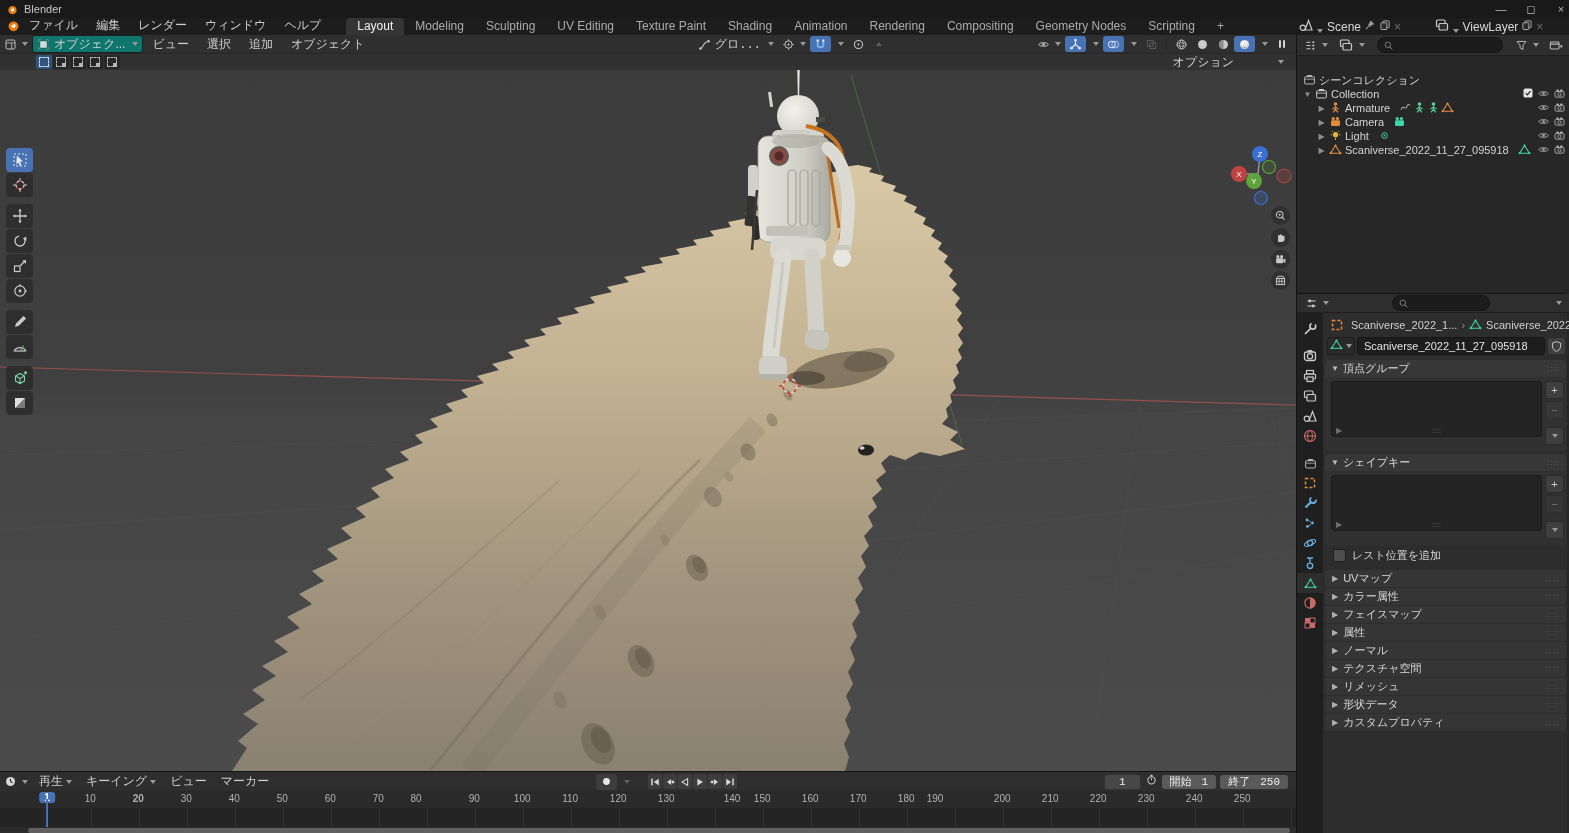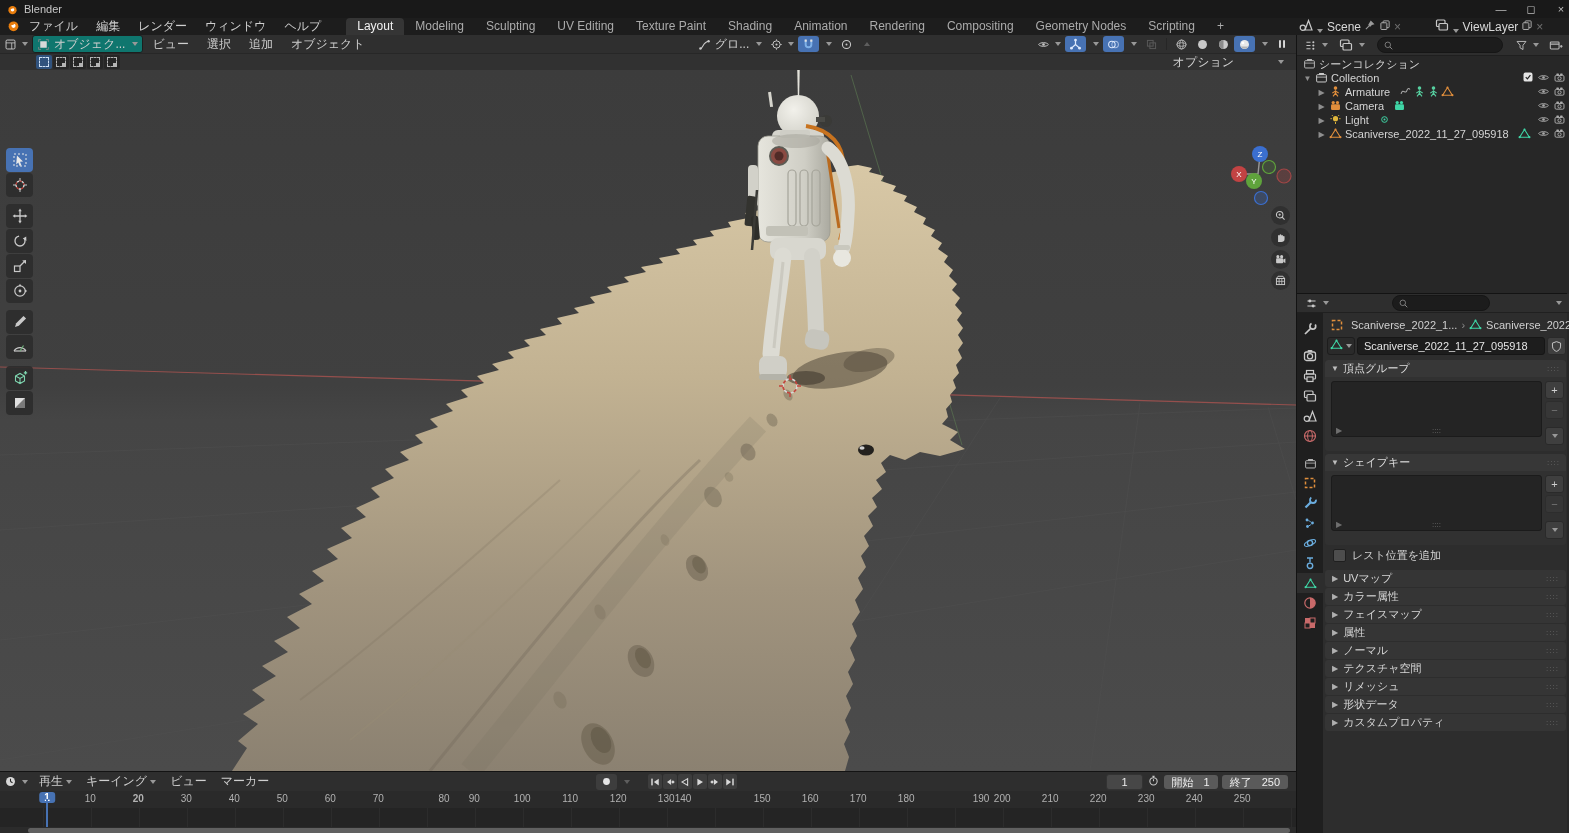--- a/index.html
+++ b/index.html
@@ -1,20 +1,20 @@
 <!DOCTYPE html>
 <html><head>
 <meta charset="utf-8">
 <style>
   html,body{margin:0;padding:0;background:#111;}
   #root{position:relative;width:1569px;height:833px;overflow:hidden;
         font-family:"Liberation Sans","DejaVu Sans",sans-serif;font-size:12px;color:#cfcfcf;
         background:#1d1d1d;-webkit-font-smoothing:antialiased;}
   .abs{position:absolute;}
-  .flex{display:flex;align-items:center;}
+  .flex{display:flex;align-items:center;font-family:Liberation Mono, monospace;}
   .crt{display:inline-block;width:0;height:0;border-left:3px solid transparent;border-right:3px solid transparent;border-top:4px solid #989898;margin-left:3px;}
   .crt.up{transform:rotate(180deg);}
   .dim{opacity:.45;}
   
   #titlebar{left:0;top:0;width:1569px;height:18px;background:#191919;display:flex;align-items:center;gap:6px;padding-left:7px;font-size:11px;color:#c7c7c7;}
   #win-controls{margin-left:auto;display:flex;height:100%;}
   #win-controls span{width:30px;text-align:center;line-height:18px;color:#bdbdbd;font-size:11px;}
   
   #topbar{left:0;top:18px;width:1569px;height:17px;background:#1d1d1d;display:flex;align-items:center;border-bottom:1px solid #121212;}
   .menu-item{padding:0 9px;line-height:17px;color:#cfcfcf;}
@@ -44,21 +44,21 @@
   #toolbar{left:6px;top:78px;width:28px;display:flex;flex-direction:column;gap:1px;}
   .tool{width:27px;height:24px;background:rgba(44,44,44,.92);border-radius:4px;display:flex;align-items:center;justify-content:center;}
   .tool.active{background:#4772b3;}
   .tgap{height:5px;}
   
   .navbtn{width:19px;height:19px;border-radius:50%;background:rgba(40,40,40,.62);display:flex;align-items:center;justify-content:center;}
   
   #rightcol{left:1296px;top:35px;width:273px;height:798px;background:#272727;border-left:1px solid #131313;}
   #outliner-header{left:0;top:0;width:273px;height:21px;background:#2e2e2e;border-bottom:1px solid #1f1f1f;display:flex;align-items:center;gap:2px;padding:0 3px;box-sizing:border-box;}
   .srch{background:#1c1c1c;border:1px solid #161616;border-radius:8px;height:14px;display:flex;align-items:center;gap:3px;padding:0 5px;color:#9a9a9a;}
-  #outliner-tree{left:0;top:22px;width:273px;font-size:11px;}
+  #outliner-tree{left:0;top:38px;width:273px;font-size:11px;}
   .orow{display:flex;align-items:center;height:14px;gap:3px;padding-right:4px;}
   .orow .lbl{color:#d4d4d4;white-space:nowrap;overflow:hidden;}
   .orow .sp{flex:1;}
   .oarrow{width:9px;text-align:center;color:#8e8e8e;font-size:8px;}
   .badges{display:flex;gap:1px;margin-left:6px;}
   
   #props{left:0;top:258px;width:270px;height:540px;background:#2d2d2d;border-top:1px solid #131313;}
   #props-header{left:0;top:0;width:273px;height:19px;background:#2e2e2e;border-bottom:1px solid #202020;display:flex;align-items:center;padding:0 4px;box-sizing:border-box;}
   #tabstrip{left:0;top:19px;width:26px;height:521px;background:#1f1f1f;display:flex;flex-direction:column;align-items:stretch;padding-top:6px;}
   .ptab{height:20px;display:flex;align-items:center;justify-content:center;}
@@ -1115,32 +1115,32 @@
       </div>
     <div id="tl-ruler" class="abs">
         <span class="tick cur" style="left: 47px;">1</span>
         <span class="tick" style="left: 90.2px;">10</span>
         <span class="tick" style="left: 138.2px; font-weight: bold;">20</span>
         <span class="tick" style="left: 186.2px;">30</span>
         <span class="tick" style="left: 234.2px;">40</span>
         <span class="tick" style="left: 282.2px;">50</span>
         <span class="tick" style="left: 330.2px;">60</span>
         <span class="tick" style="left: 378.2px;">70</span>
-        <span class="tick" style="left: 444px;">80</span>
+        <span class="tick" style="left: 416px;">80</span>
         <span class="tick" style="left: 474.2px;">90</span>
         <span class="tick" style="left: 522.2px;">100</span>
         <span class="tick" style="left: 570.2px;">110</span>
         <span class="tick" style="left: 618.2px;">120</span>
         <span class="tick" style="left: 666.2px;">130</span>
-        <span class="tick" style="left: 683px;">140</span>
+        <span class="tick" style="left: 732px;">140</span>
         <span class="tick" style="left: 762.2px;">150</span>
         <span class="tick" style="left: 810.2px;">160</span>
         <span class="tick" style="left: 858.2px;">170</span>
         <span class="tick" style="left: 906.2px;">180</span>
-        <span class="tick" style="left: 981px;">190</span>
+        <span class="tick" style="left: 935px;">190</span>
         <span class="tick" style="left: 1002.2px;">200</span>
         <span class="tick" style="left: 1050.2px;">210</span>
         <span class="tick" style="left: 1098.2px;">220</span>
         <span class="tick" style="left: 1146.2px;">230</span>
         <span class="tick" style="left: 1194.2px;">240</span>
         <span class="tick" style="left: 1242.2px;">250</span>
       </div>
     <div id="tl-track" class="abs"></div>
     <div id="playhead" class="abs"></div>
     <div id="tl-scroll" class="abs">

